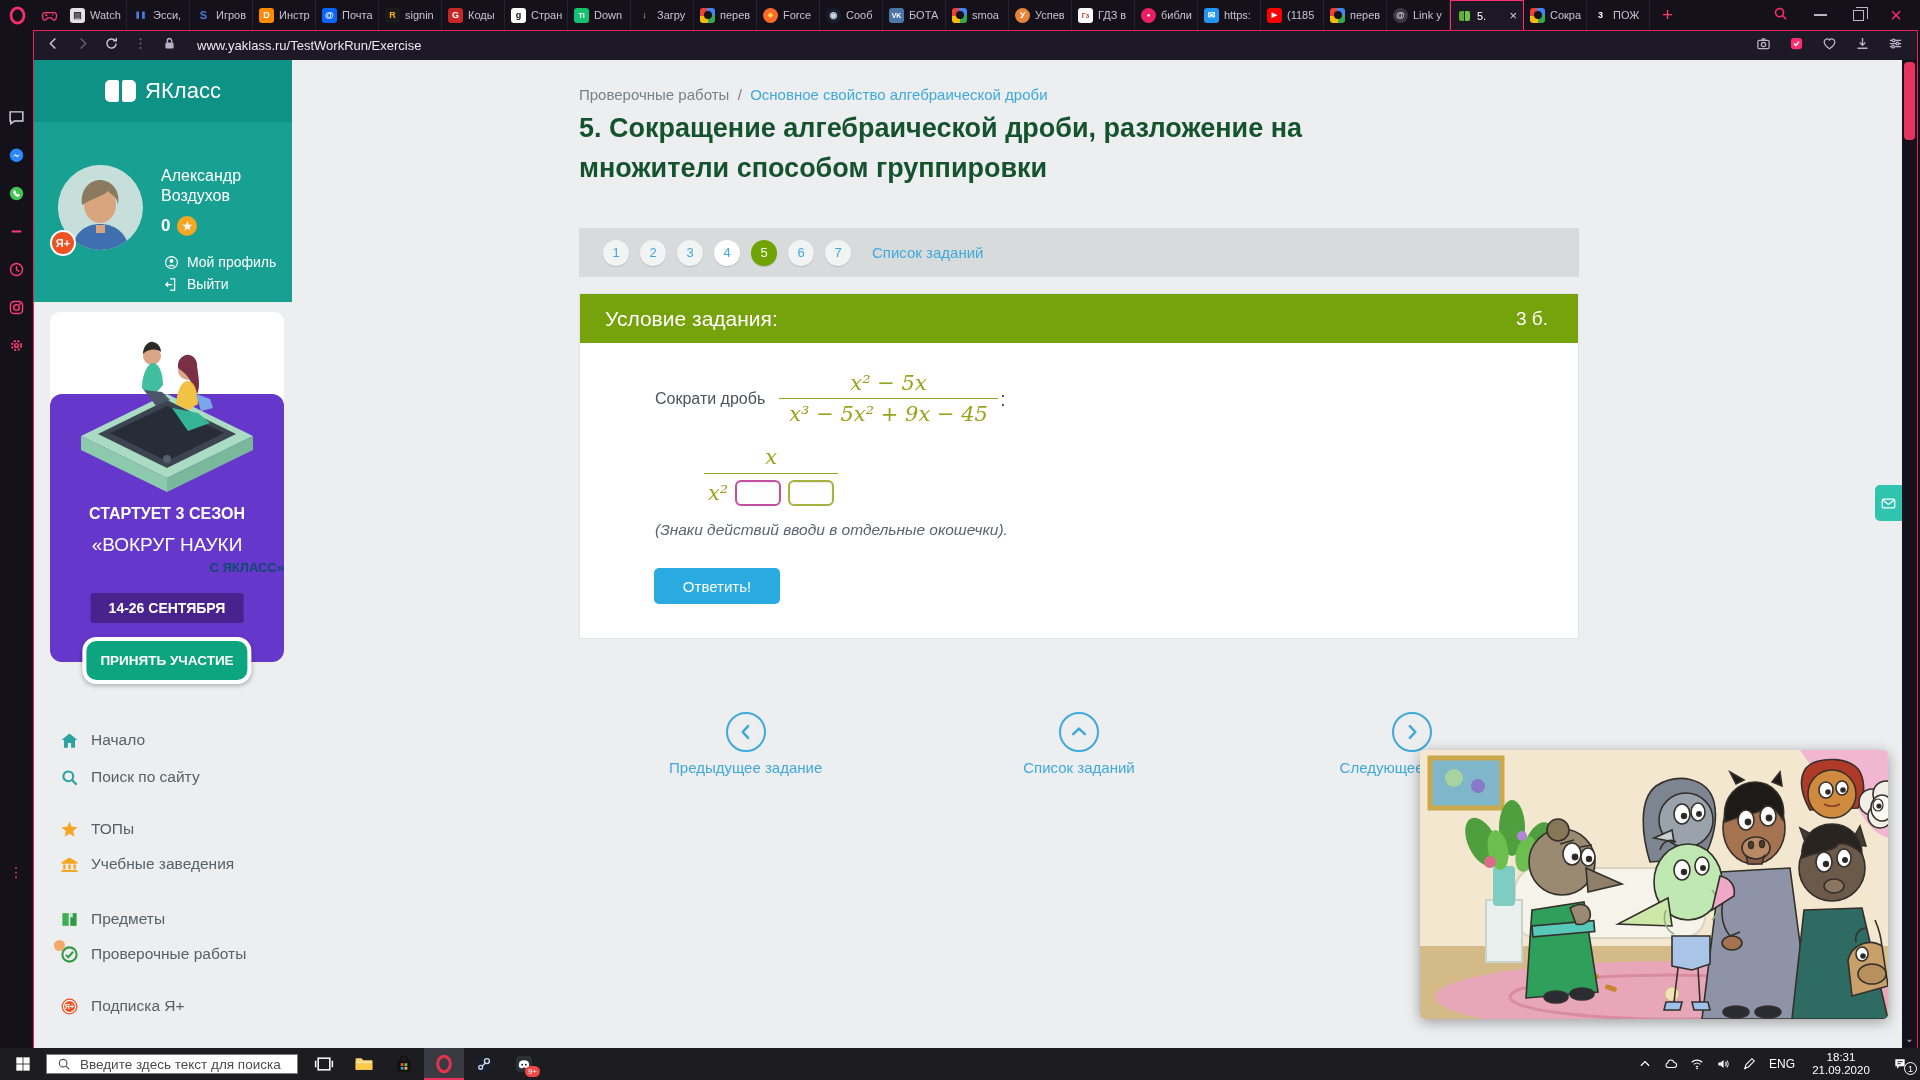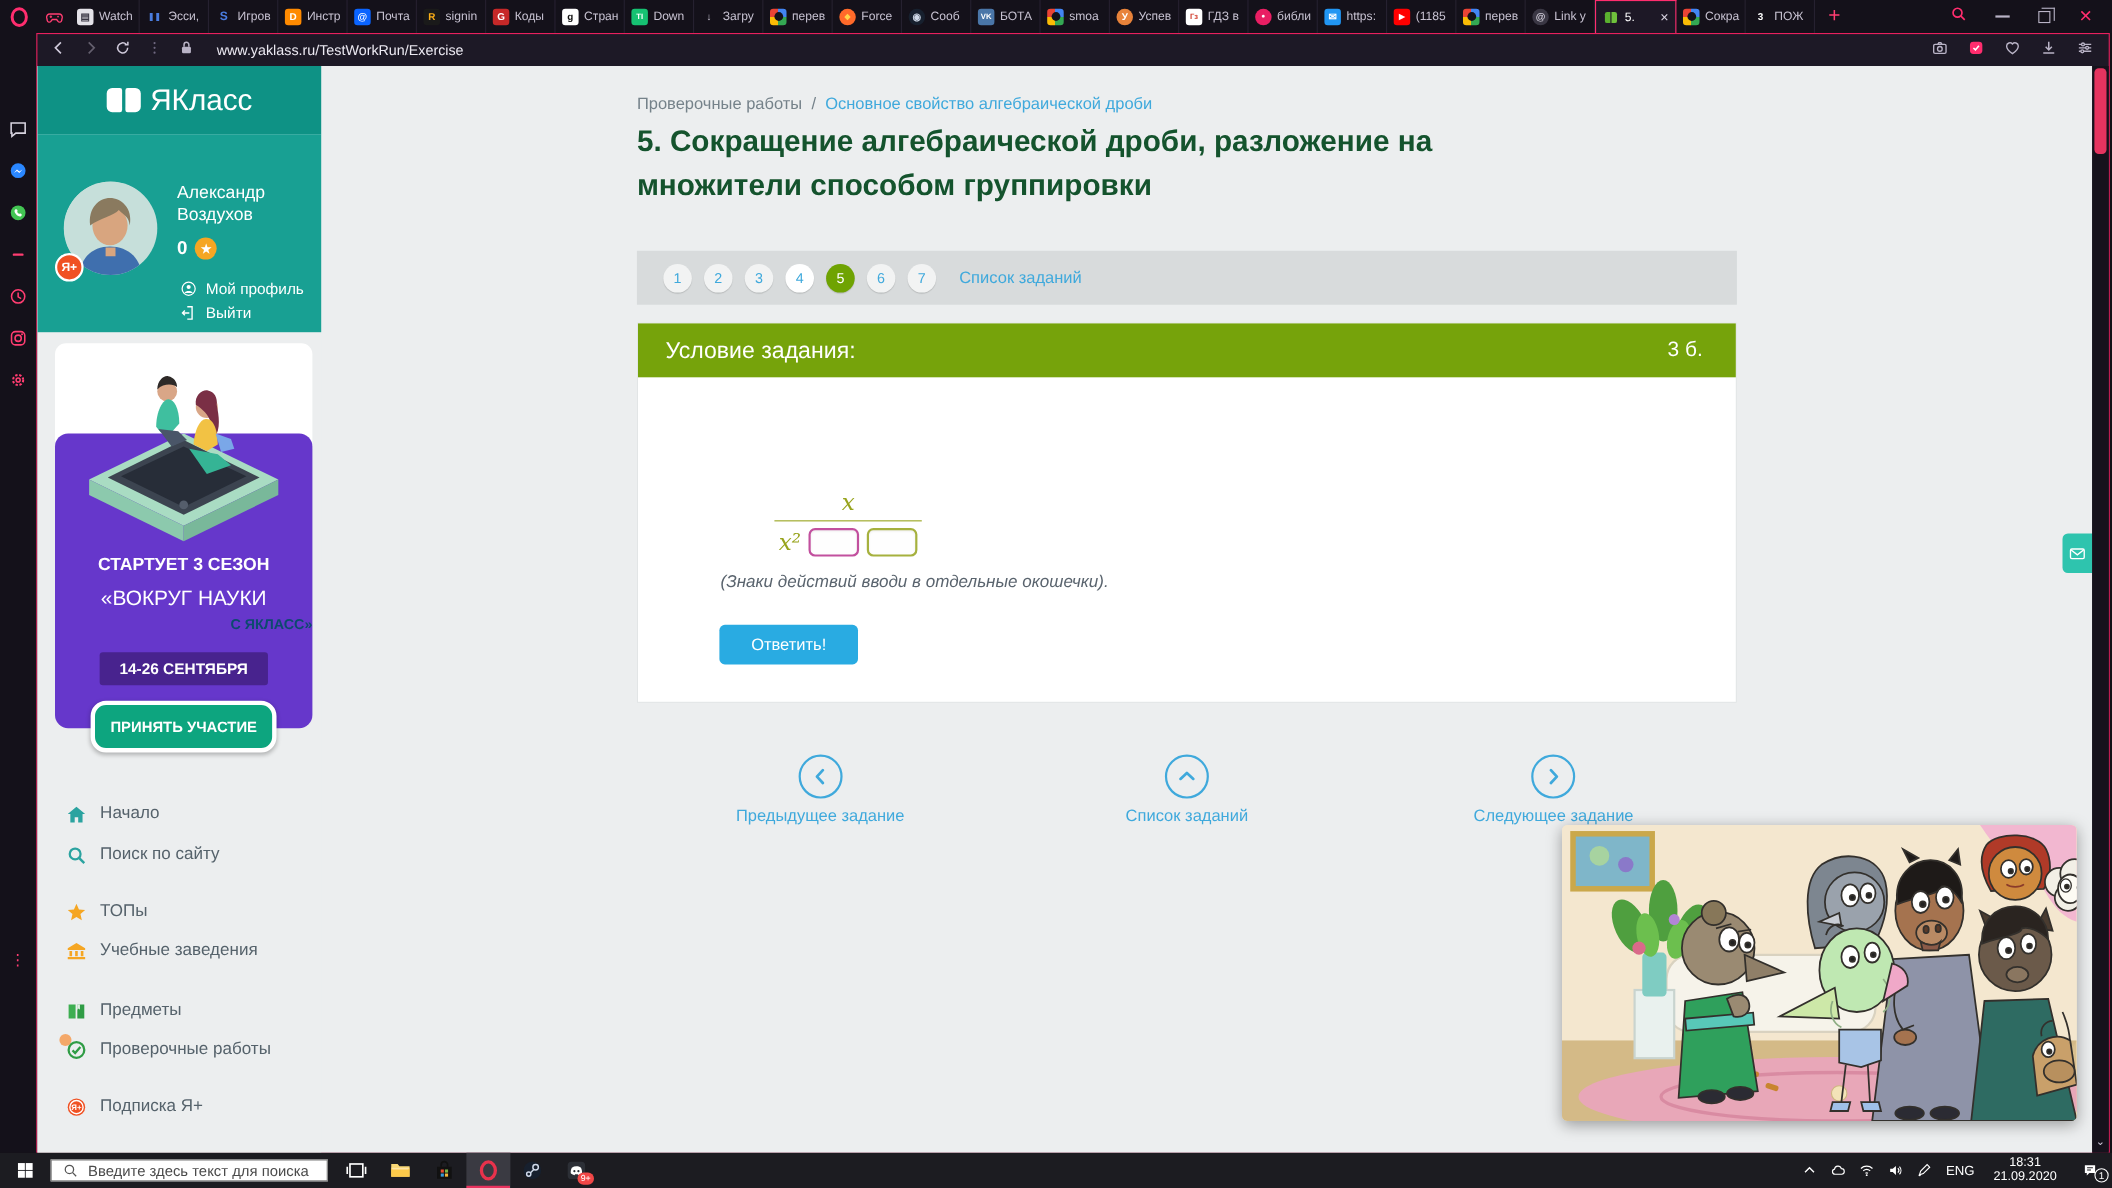--- a/index.html
+++ b/index.html
@@ -44,21 +44,21 @@
 
   
   .page { position:absolute; left:0; top:29px; width:1868px; height:988px; background:#eceeef; overflow:hidden; }
   .scrollbar { position:absolute; right:0; top:29px; width:15px; height:988px; background:#16121c; }
   .scrollbar .thumb { position:absolute; left:2px; right:2px; top:2px; height:78px; background:#e5345f; border-radius:4px; }
   .scrollbar .sb-arrow { position:absolute; bottom:4px; left:0; width:15px; text-align:center; color:#cfc9da; font-size:10px;}
 
   
   .yk-side { position:absolute; left:0; top:0; width:258px; height:988px; background:#eceeef; }
   .yk-logo { position:absolute; left:0; top:0; width:258px; height:62px; background:#0e9285; color:#fff;
-             display:flex; align-items:center; justify-content:center; gap:9px; font-size:27px; }
+             display:flex; align-items:center; justify-content:center; gap:9px; font-size:22px; }
   .yk-logo .bk { display:flex; gap:3px; }
   .yk-logo .bk i { width:14px; height:22px; background:#fff; border-radius:2px 5px 5px 2px; }
   .yk-logo .bk i:first-child{ border-radius:5px 2px 2px 5px; }
   .yk-profile { position:absolute; left:0; top:62px; width:258px; height:180px; background:#18a093; color:#fff; }
   .avatar { position:absolute; left:24px; top:43px; width:85px; height:85px; border-radius:50%; background:#c6dfda; overflow:hidden; }
   .ya-badge { position:absolute; left:16px; top:108px; width:26px; height:26px; border-radius:50%; background:#f05123;
               border:2px solid #fff; color:#fff; font-size:11px; font-weight:bold; display:flex; align-items:center; justify-content:center; }
   .pname { position:absolute; left:127px; top:44px; font-size:16px; line-height:20px; }
   .ppoints { position:absolute; left:127px; top:94px; font-size:17px; font-weight:bold; display:flex; align-items:center; gap:7px;}
   .star-badge { width:20px; height:20px; border-radius:50%; background:#f5a623; color:#fff; display:flex; align-items:center; justify-content:center; font-size:11px;}
@@ -110,21 +110,21 @@
   .ansfrac .anum { padding-bottom:4px; }
   .ansfrac .aden { border-top:1.5px solid #98a41d; display:flex; align-items:center; gap:7px; padding:6px 4px 0; }
   .inp { width:46px; height:26px; border-radius:6px; background:#fefefe; display:inline-block; cursor:text;
          box-shadow:inset 0 1px 2px rgba(0,0,0,.08);}
   .inp1 { border:2px solid #c2509e; }
   .inp2 { border:2px solid #a6b13e; }
   .tasknote { position:absolute; left:75px; top:178px; font-style:italic; font-size:15.5px; color:#5a646e; }
   .answerbtn { position:absolute; left:74px; top:225px; width:126px; height:36px; background:#29abe2; border:none;
                border-radius:5px; color:#fff; font-size:15px; cursor:pointer; font-family:inherit; }
 
-  .botnav { position:absolute; top:626px; width:1000px; display:flex; }
+  .botnav { position:absolute; top:652px; width:1000px; display:flex; }
   .bn-item { flex:1; display:flex; flex-direction:column; align-items:center; gap:7px; cursor:pointer; color:#3fa9dc; }
   .bn-circle { width:40px; height:40px; border-radius:50%; border:2.5px solid #3fa9dc; display:flex; align-items:center; justify-content:center;}
   .bn-circle svg { width:20px; height:20px; }
   .bn-label { font-size:15px; }
 
   .feedback-tab { position:absolute; right:0; top:425px; width:27px; height:36px; background:#2ec4ae; border-radius:5px 0 0 5px;
                   color:#fff; display:flex; align-items:center; justify-content:center; cursor:pointer; }
   .feedback-tab svg{ width:15px; height:15px; }
 
   .video { position:absolute; left:1386px; top:690px; width:468px; height:269px; border-radius:5px; overflow:hidden;
@@ -549,20 +549,28 @@
             <div class="exnum">7</div>
             <span class="exlist">Список заданий</span>
           </div>
 
         <div class="card">
           <div class="card-head">
             <span class="ch-title">Условие задания:</span>
             <span class="ch-pts">3 б.</span>
           </div>
           <div class="card-body">
+            <div class="taskrow">
+              <span>Сократи дробь</span>
+              <span class="frac math">
+                <span class="fnum">x² − 5x</span>
+                <span class="fden">x³ − 5x² + 9x − 45</span>
+              </span>
+              <span class="colon">:</span>
+            </div>
             <div class="ansfrac math">
               <div class="anum">x</div>
               <div class="aden">
                 <span>x²</span>
                 <span class="inp inp1"></span>
                 <span class="inp inp2"></span>
               </div>
             </div>
             <div class="tasknote">(Знаки действий вводи в отдельные окошечки).</div>
             <button class="answerbtn">Ответить!</button>

